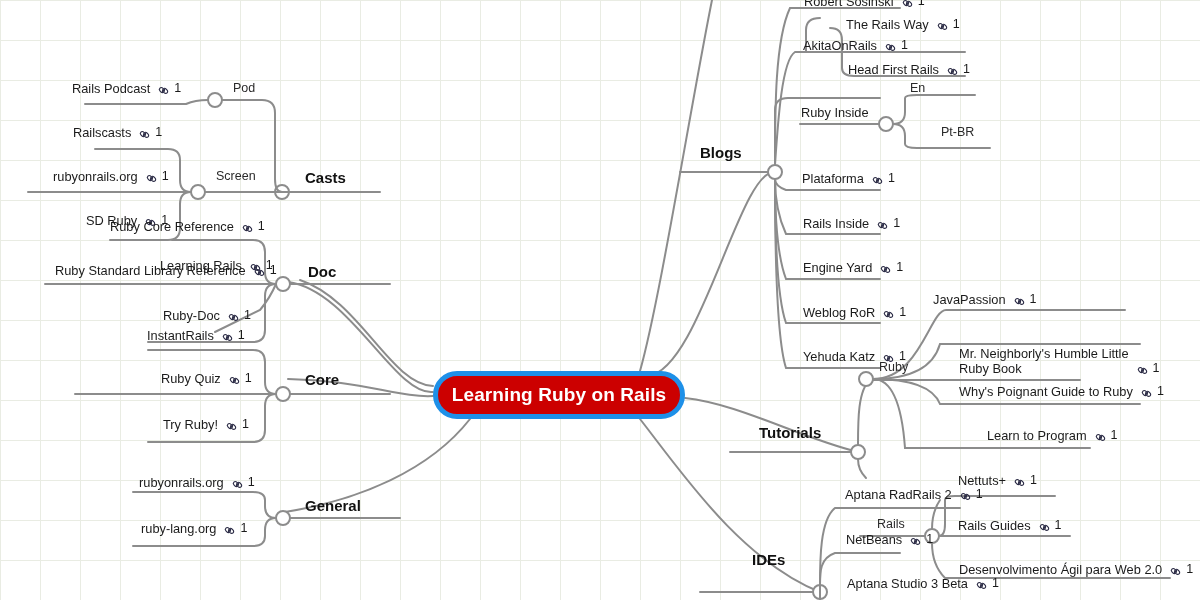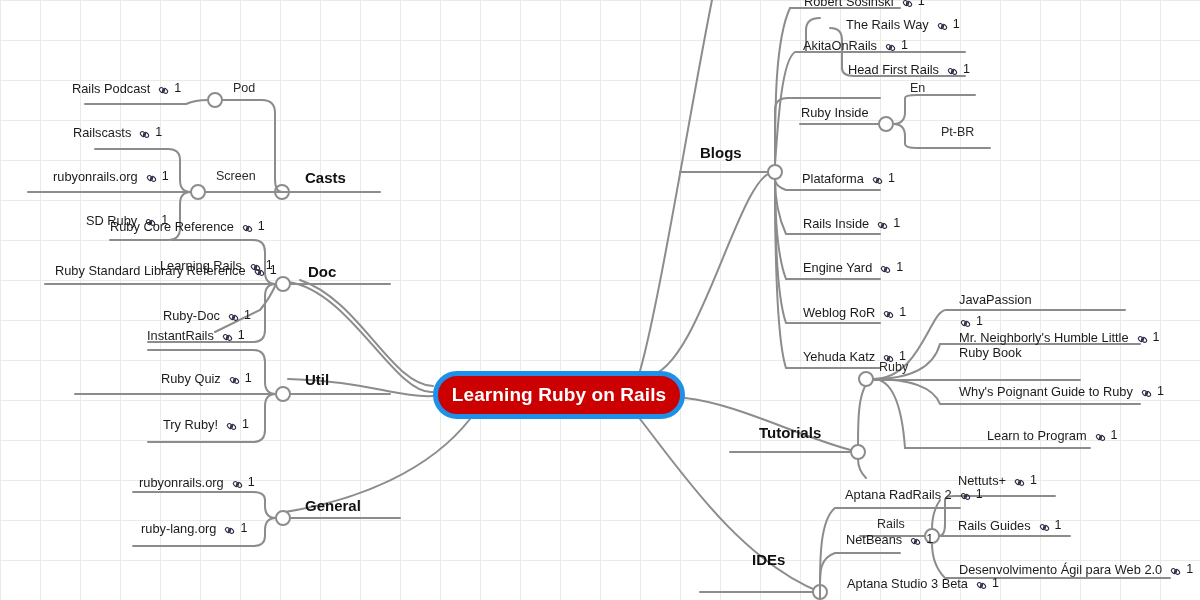--- a/index.html
+++ b/index.html
@@ -191,21 +191,21 @@
     </g>
   </svg>
 
   <div class="root-node" id="root-node" style="left: 433px; top: 371px; width: 252px; height: 48px; font-size: 19px; background: rgb(204, 0, 0); border-color: rgb(30, 144, 232); color: rgb(255, 255, 255);">
     <span>Learning Ruby on Rails</span>
   </div>
 
   <div id="branch-layer">
       <div class="branch-label" style="left: 305px; top: 169px;">Casts</div>
       <div class="branch-label" style="left: 308px; top: 263px;">Doc</div>
-      <div class="branch-label" style="left: 305px; top: 371px;">Util</div>
+      <div class="branch-label" style="left: 305px; top: 371px;">Core</div>
       <div class="branch-label" style="left: 305px; top: 497px;">General</div>
       <div class="branch-label" style="left: 700px; top: 144px;">Blogs</div>
       <div class="branch-label" style="left: 759px; top: 424px;">Tutorials</div>
       <div class="branch-label" style="left: 752px; top: 551px;">IDEs</div>
     </div>
 
   <div id="sub-layer">
       <div class="sub-label" style="left: 233px; top: 81px;">Pod</div>
       <div class="sub-label" style="left: 216px; top: 169px;">Screen</div>
       <div class="sub-label" style="left: 910px; top: 81px;">En</div>
@@ -497,34 +497,34 @@
           <span class="link-icon"><svg viewBox="0 0 16 16" width="13" height="13" aria-hidden="true">
               <g fill="none" stroke="#2b2b45" stroke-width="1.4" stroke-linecap="round">
                 <path d="M6.4 9.6 L9.6 6.4"></path>
                 <path d="M9.0 10.9 A2.4 2.4 0 0 0 12.4 7.5 L11.0 6.1 A2.4 2.4 0 0 0 7.6 9.5"></path>
                 <path d="M7.0 5.1 A2.4 2.4 0 0 0 3.6 8.5 L5.0 9.9 A2.4 2.4 0 0 0 8.4 6.5"></path>
               </g>
             </svg></span>
           <span class="count">1</span>
         </span>
       </div>
-      <div class="leaf" style="left: 959px; top: 292px; flex-direction: column;">
+      <div class="leaf" style="left: 933px; top: 292px;">
         <span class="leaf-text">JavaPassion</span>
         <span class="link-wrap">
           <span class="link-icon"><svg viewBox="0 0 16 16" width="13" height="13" aria-hidden="true">
               <g fill="none" stroke="#2b2b45" stroke-width="1.4" stroke-linecap="round">
                 <path d="M6.4 9.6 L9.6 6.4"></path>
                 <path d="M9.0 10.9 A2.4 2.4 0 0 0 12.4 7.5 L11.0 6.1 A2.4 2.4 0 0 0 7.6 9.5"></path>
                 <path d="M7.0 5.1 A2.4 2.4 0 0 0 3.6 8.5 L5.0 9.9 A2.4 2.4 0 0 0 8.4 6.5"></path>
               </g>
             </svg></span>
           <span class="count">1</span>
         </span>
       </div>
-      <div class="leaf wrap" style="left: 959px; top: 330px;">
+      <div class="leaf wrap" style="left: 959px; top: 346px; align-items: flex-end;">
         <span class="leaf-text">Mr. Neighborly's Humble Little
 Ruby Book</span>
         <span class="link-wrap">
           <span class="link-icon"><svg viewBox="0 0 16 16" width="13" height="13" aria-hidden="true">
               <g fill="none" stroke="#2b2b45" stroke-width="1.4" stroke-linecap="round">
                 <path d="M6.4 9.6 L9.6 6.4"></path>
                 <path d="M9.0 10.9 A2.4 2.4 0 0 0 12.4 7.5 L11.0 6.1 A2.4 2.4 0 0 0 7.6 9.5"></path>
                 <path d="M7.0 5.1 A2.4 2.4 0 0 0 3.6 8.5 L5.0 9.9 A2.4 2.4 0 0 0 8.4 6.5"></path>
               </g>
             </svg></span>

